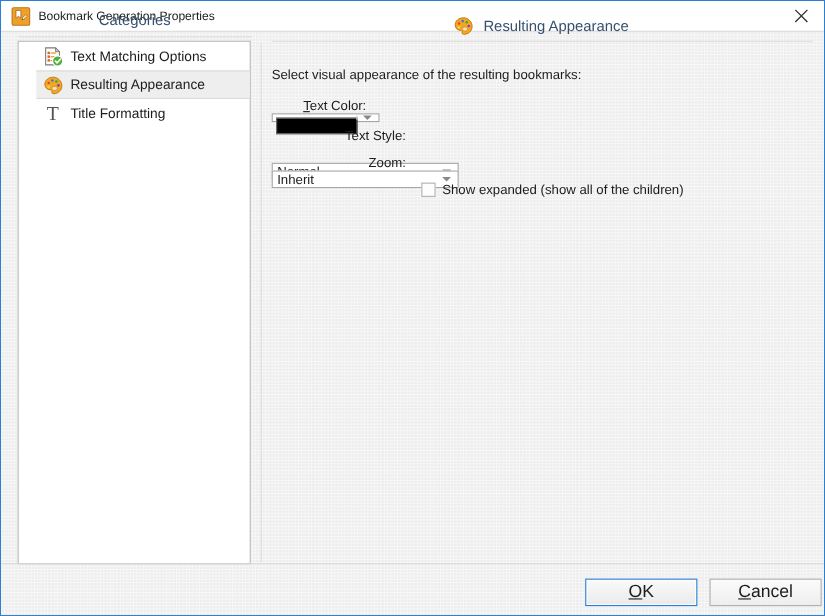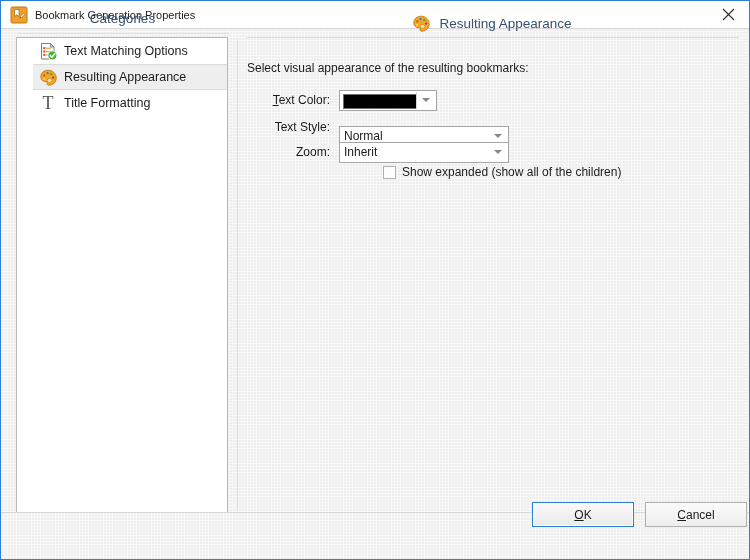--- a/index.html
+++ b/index.html
@@ -177,20 +177,21 @@
     white-space: nowrap;
   }
 
   
   .form-row {
     position: absolute;
     left: 246px;
     height: 22px;
     display: flex;
     align-items: center;
+    flex-direction: column;
   }
   .row-label {
     width: 92px;
     text-align: right;
     padding-right: 9px;
     font-size: 12px;
     color: #1c1c1c;
     white-space: nowrap;
     box-sizing: border-box;
   }
@@ -260,29 +261,29 @@
 
   
   #footer-divider {
     position: absolute;
     left: 0; top: 511px;
     width: 750px; height: 1px;
     background: #d9d9d9;
   }
   .dlg-button {
     position: absolute;
-    top: 501px;
+    top: 525px;
     width: 102px;
     height: 25px;
     box-sizing: border-box;
     background: #f3f3f3;
     display: flex;
     align-items: center;
     justify-content: center;
-    font-size: 12px;
+    font-size: 16px;
     color: #1c1c1c;
     cursor: default;
   }
   #ok-button {
     left: 531px;
     border: 1px solid #2a7fd4;
     background: linear-gradient(#fafafa, #eaeaea);
     box-shadow: inset 0 0 0 1px #ffffff;
   }
   #cancel-button {

